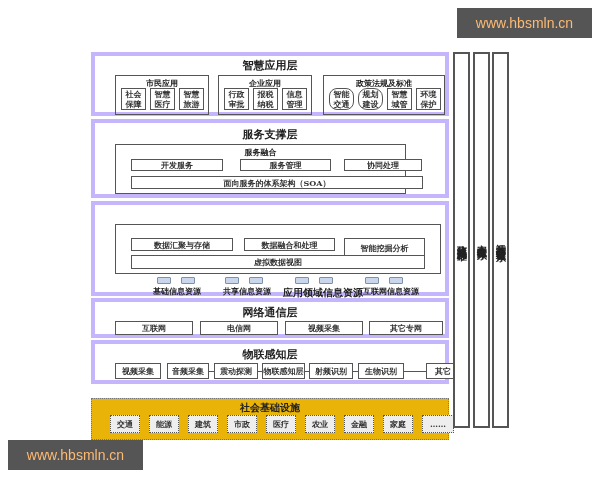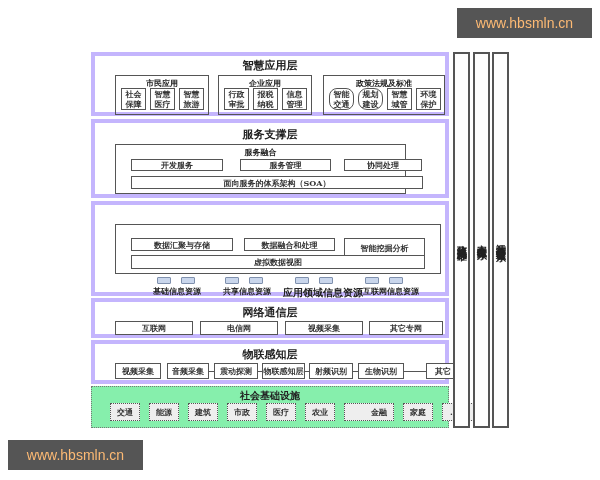--- a/index.html
+++ b/index.html
@@ -6,21 +6,21 @@
   body { width:600px; height:480px; background:#fff; position:relative; overflow:hidden;
          font-family:"DejaVu Serif","Liberation Serif",serif; color:#222; }
   .abs { position:absolute; box-sizing:border-box; }
   .layer { border:4px solid #c4b5fd; background:#fff; }
   .layer-title { position:absolute; left:0; right:0; text-align:center; font-family:"DejaVu Sans","Liberation Sans",sans-serif; font-weight:bold; font-size:11px; color:#222; }
   .box { border:1.5px solid #555; background:#fff; display:flex; align-items:center; justify-content:center; text-align:center; font-size:8px; font-weight:bold; color:#333; line-height:10px; }
   .grp-title { position:absolute; left:0; right:0; text-align:center; font-size:8px; font-weight:bold; top:2px; }
   .cyl { width:14px; height:7px; background:#c9d6ec; border:1px solid #7f90ad; border-radius:1px; box-sizing:border-box; }
   .vcol { border:2px solid #555; background:#fff; display:flex; align-items:center; justify-content:center; }
   .vtext { writing-mode:vertical-rl; text-orientation:upright; font-family:"DejaVu Sans","Liberation Sans",sans-serif; font-weight:bold; font-size:10px; letter-spacing:1px; color:#222; }
-  .infra { border:1.5px dotted #777; background:#86efac; }
+  .infra { border:1.5px dotted #777; background:#eab308;margin-top:12px; }
   .dbox { border:1.5px dotted #555; background:#eee; display:flex; align-items:center; justify-content:center; font-size:8px; font-weight:bold; color:#333; }
   .wm { background:#555; color:#fdba74; font-family:"Liberation Sans","DejaVu Sans",sans-serif; font-size:14px; display:flex; align-items:center; justify-content:center; }
 </style>
 </head>
 <body>
 
 <div class="abs wm" style="left:457px;top:8px;width:135px;height:30px;">www.hbsmln.cn</div>
 <div class="abs wm" style="left:8px;top:440px;width:135px;height:30px;">www.hbsmln.cn</div>
 
 <div class="abs layer" style="left:91px;top:52px;width:358px;height:64px;">
@@ -122,21 +122,21 @@
 
 <div class="abs infra" style="left:91px;top:386px;width:358px;height:42px;">
   <div class="layer-title" style="top:2px;font-size:10px;">社会基础设施</div>
   <div class="abs" style="left:18px;top:16px;display:flex;gap:9px;">
     <div class="dbox" style="width:28px;height:16px;">交通</div>
     <div class="dbox" style="width:28px;height:16px;">能源</div>
     <div class="dbox" style="width:28px;height:16px;">建筑</div>
     <div class="dbox" style="width:28px;height:16px;">市政</div>
     <div class="dbox" style="width:28px;height:16px;">医疗</div>
     <div class="dbox" style="width:28px;height:16px;">农业</div>
-    <div class="dbox" style="width:28px;height:16px;padding-left:20px;">金融</div>
+    <div class="dbox" style="width:28px;height:16px;">金融</div>
     <div class="dbox" style="width:28px;height:16px;">家庭</div>
     <div class="dbox" style="width:30px;height:16px;">……</div>
   </div>
 </div>
 
 <div class="abs vcol" style="left:453px;top:52px;width:17px;height:376px;">
   <span class="vtext">政策法规及标准</span>
 </div>
 <div class="abs vcol" style="left:473px;top:52px;width:17px;height:376px;">
   <span class="vtext">安全保障体系</span>

